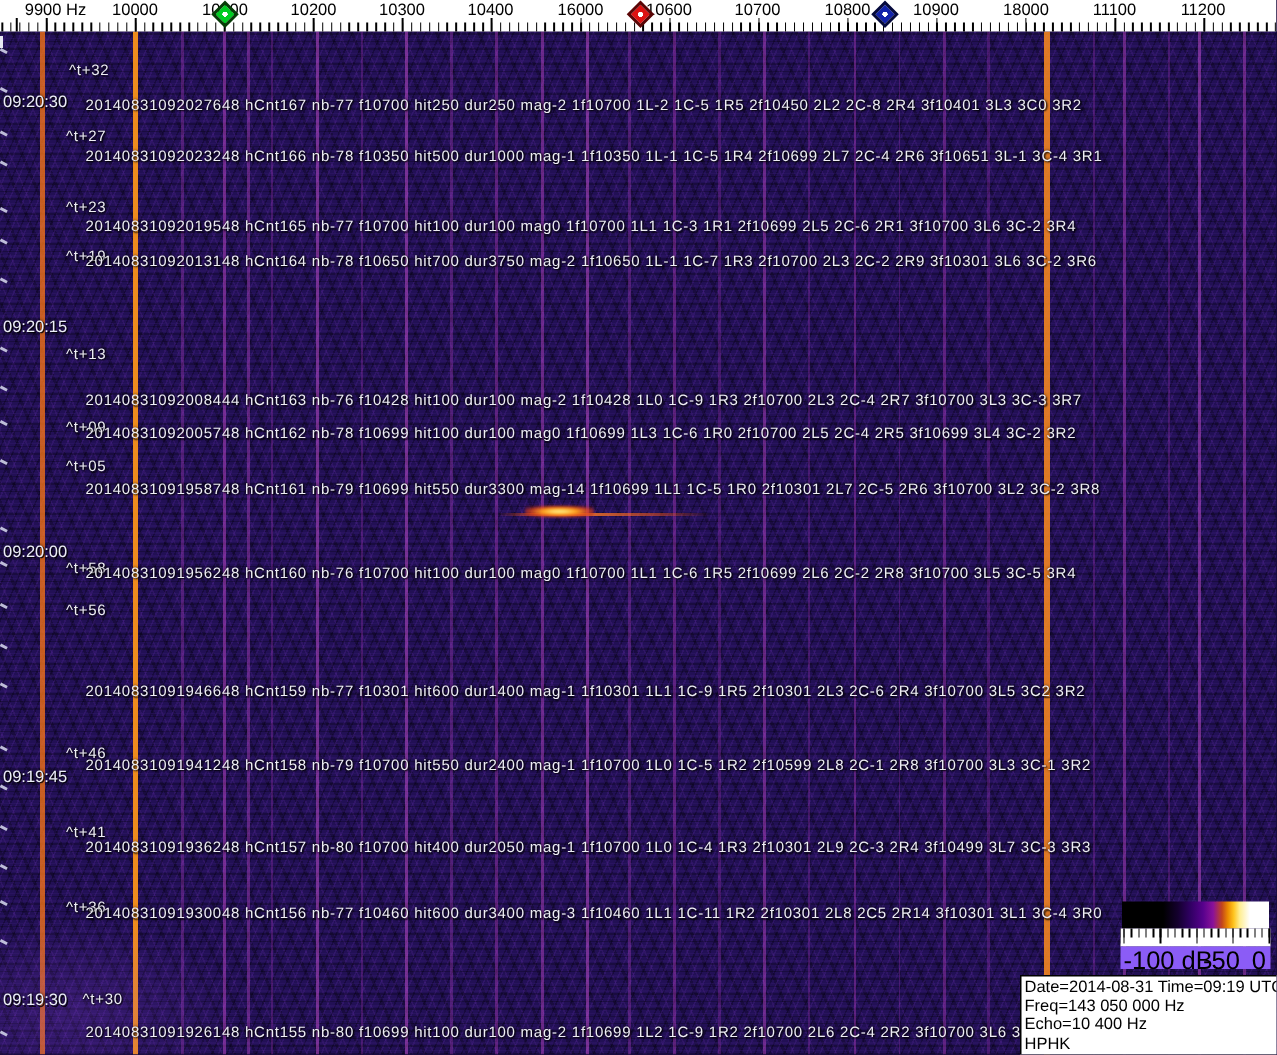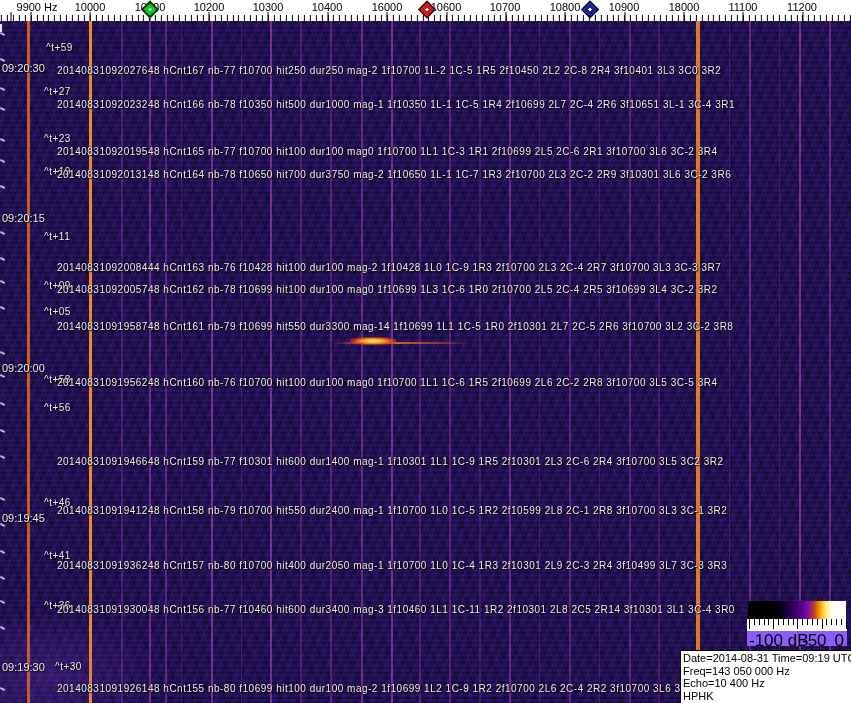--- a/index.html
+++ b/index.html
@@ -190,29 +190,29 @@
 <div class="ltick" style="top:601px"></div>
 <div class="ltick" style="top:627px"></div>
 <div class="ltick" style="top:688px"></div>
 
 <span class="tlabel" style="top:62px">09:20:30</span>
 <span class="tlabel" style="top:212px">09:20:15</span>
 <span class="tlabel" style="top:362px">09:20:00</span>
 <span class="tlabel" style="top:512px">09:19:45</span>
 <span class="tlabel" style="top:661px">09:19:30</span>
 
-<span class="ev-tag" style="left:46px;top:42px">^t+59</span>
+<span class="ev-tag" style="left:46px;top:42px">^t+32</span>
 <span class="ev-line" style="left:57px;top:65px">20140831092027648 hCnt167 nb-77 f10700 hit250 dur250 mag-2 1f10700 1L-2 1C-5 1R5 2f10450 2L2 2C-8 2R4 3f10401 3L3 3C0 3R2</span>
 <span class="ev-tag" style="left:44px;top:86px">^t+27</span>
 <span class="ev-line" style="left:57px;top:99px">20140831092023248 hCnt166 nb-78 f10350 hit500 dur1000 mag-1 1f10350 1L-1 1C-5 1R4 2f10699 2L7 2C-4 2R6 3f10651 3L-1 3C-4 3R1</span>
 <span class="ev-tag" style="left:44px;top:133px">^t+23</span>
 <span class="ev-line" style="left:57px;top:146px">20140831092019548 hCnt165 nb-77 f10700 hit100 dur100 mag0 1f10700 1L1 1C-3 1R1 2f10699 2L5 2C-6 2R1 3f10700 3L6 3C-2 3R4</span>
 <span class="ev-tag" style="left:44px;top:166px">^t+19</span>
 <span class="ev-line" style="left:57px;top:169px">20140831092013148 hCnt164 nb-78 f10650 hit700 dur3750 mag-2 1f10650 1L-1 1C-7 1R3 2f10700 2L3 2C-2 2R9 3f10301 3L6 3C-2 3R6</span>
-<span class="ev-tag" style="left:44px;top:231px">^t+11</span>
+<span class="ev-tag" style="left:44px;top:231px">^t+13</span>
 <span class="ev-line" style="left:57px;top:262px">20140831092008444 hCnt163 nb-76 f10428 hit100 dur100 mag-2 1f10428 1L0 1C-9 1R3 2f10700 2L3 2C-4 2R7 3f10700 3L3 3C-3 3R7</span>
 <span class="ev-tag" style="left:44px;top:280px">^t+09</span>
 <span class="ev-line" style="left:57px;top:284px">20140831092005748 hCnt162 nb-78 f10699 hit100 dur100 mag0 1f10699 1L3 1C-6 1R0 2f10700 2L5 2C-4 2R5 3f10699 3L4 3C-2 3R2</span>
 <span class="ev-tag" style="left:44px;top:306px">^t+05</span>
 <span class="ev-line" style="left:57px;top:321px">20140831091958748 hCnt161 nb-79 f10699 hit550 dur3300 mag-14 1f10699 1L1 1C-5 1R0 2f10301 2L7 2C-5 2R6 3f10700 3L2 3C-2 3R8</span>
 <span class="ev-tag" style="left:44px;top:374px">^t+58</span>
 <span class="ev-line" style="left:57px;top:377px">20140831091956248 hCnt160 nb-76 f10700 hit100 dur100 mag0 1f10700 1L1 1C-6 1R5 2f10699 2L6 2C-2 2R8 3f10700 3L5 3C-5 3R4</span>
 <span class="ev-tag" style="left:44px;top:402px">^t+56</span>
 <span class="ev-line" style="left:57px;top:456px">20140831091946648 hCnt159 nb-77 f10301 hit600 dur1400 mag-1 1f10301 1L1 1C-9 1R5 2f10301 2L3 2C-6 2R4 3f10700 3L5 3C2 3R2</span>
 <span class="ev-tag" style="left:44px;top:497px">^t+46</span>

